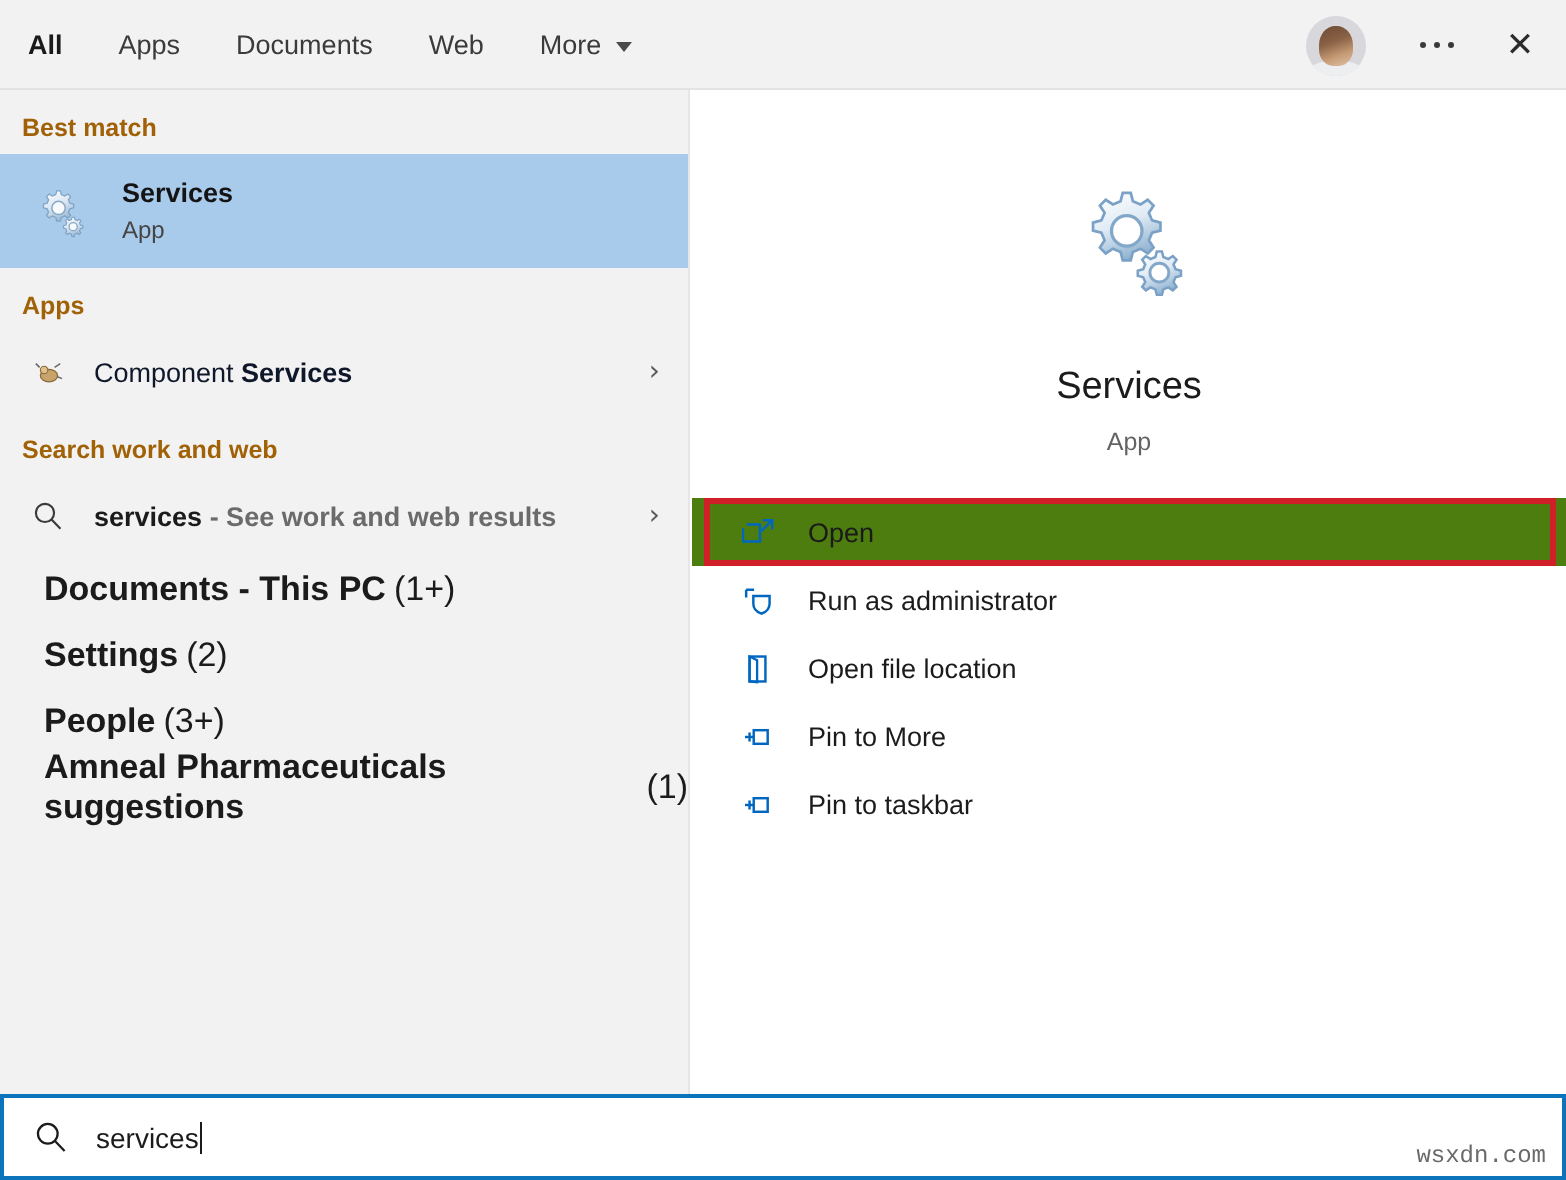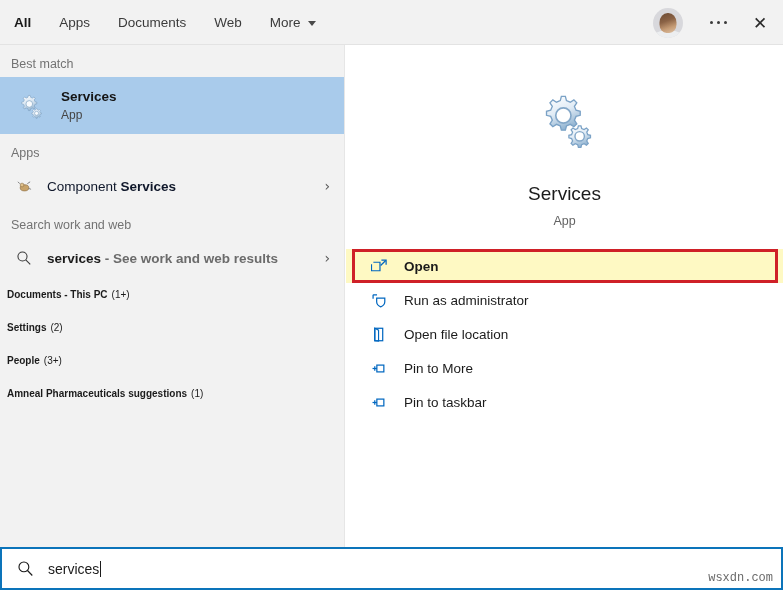--- a/index.html
+++ b/index.html
@@ -128,22 +128,22 @@
     position: absolute;
     left: 0; top: 45px;
     width: 345px;
     height: 502px;
     background: #f2f2f2;
     border-right: 1px solid #e6e6e6;
     box-sizing: border-box;
   }
   .section-header {
     font-size: 12.5px;
-    font-weight: normal;
-    color: #737373;
+    font-weight: bold;
+    color: #a16207;
     padding: 12px 0 6px 11px;
   }
   .best-row {
     height: 57px;
     background: #a9cbeb;
     display: flex;
     align-items: center;
     padding-left: 11px;
     box-sizing: border-box;
   }
@@ -206,22 +206,22 @@
     flex: 1;
     color: #6b6b6b;
     font-weight: bold;
   }
   .web-row .label .q { color: #1b1b1b; }
 
   .cat-row {
     height: 33px;
     display: flex;
     align-items: center;
-    padding-left: 7px;
-    font-size: 10px;
+    padding-left: 22px;
+    font-size: 17px;
     font-weight: bold;
     color: #1b1b1b;
   }
   .cat-row .cnt { font-weight: normal; margin-left: 4px; }
 
   
   .rightpane {
     position: absolute;
     left: 346px; top: 45px;
     width: 437px;
@@ -255,21 +255,21 @@
     top: 204px;
     width: 437px;
   }
   .action-row {
     height: 34px;
     display: flex;
     align-items: center;
     padding-left: 22px;
     box-sizing: border-box;
   }
-  .action-row.hl { background: #fef9c3; font-weight: bold; }
+  .action-row.hl { background: #4d7c0f; }
   .action-row .aico {
     width: 22px;
     display: flex; justify-content: center; align-items: center;
   }
   .action-row .alabel {
     margin-left: 14px;
     font-size: 13.5px;
     color: #1b1b1b;
   }
   .redbox {

